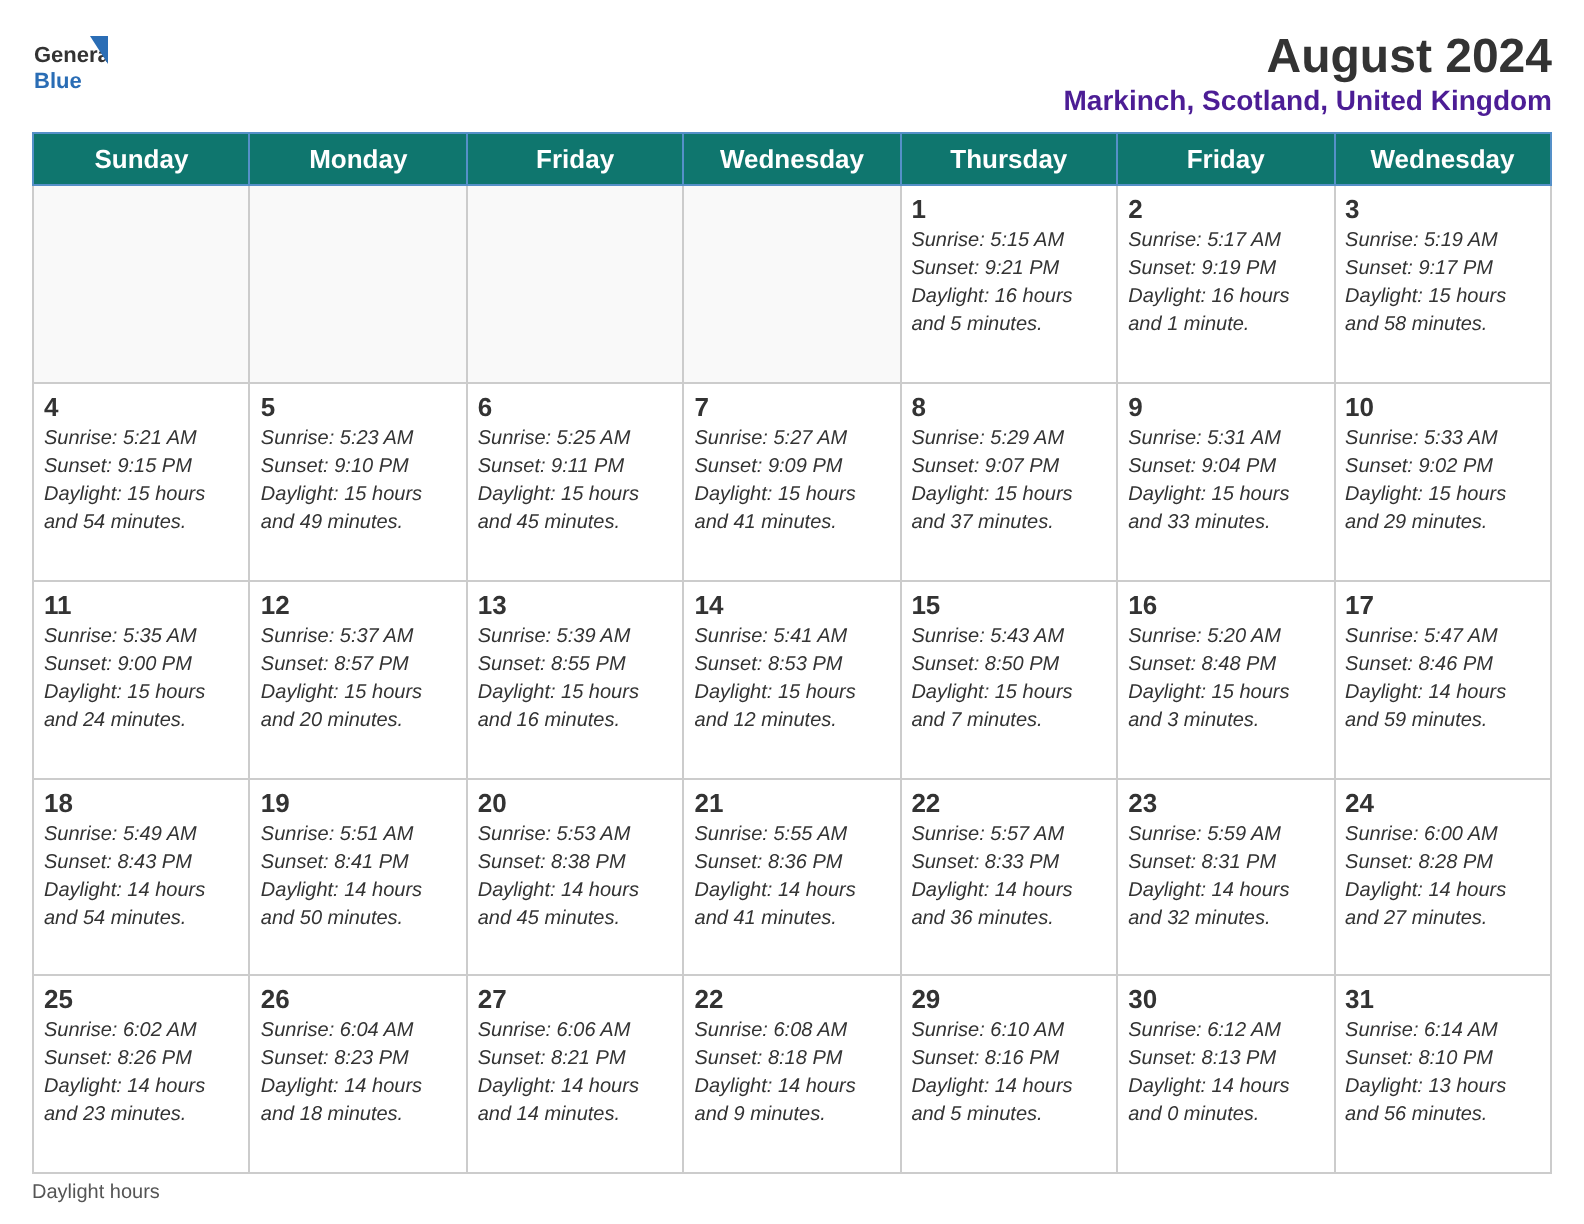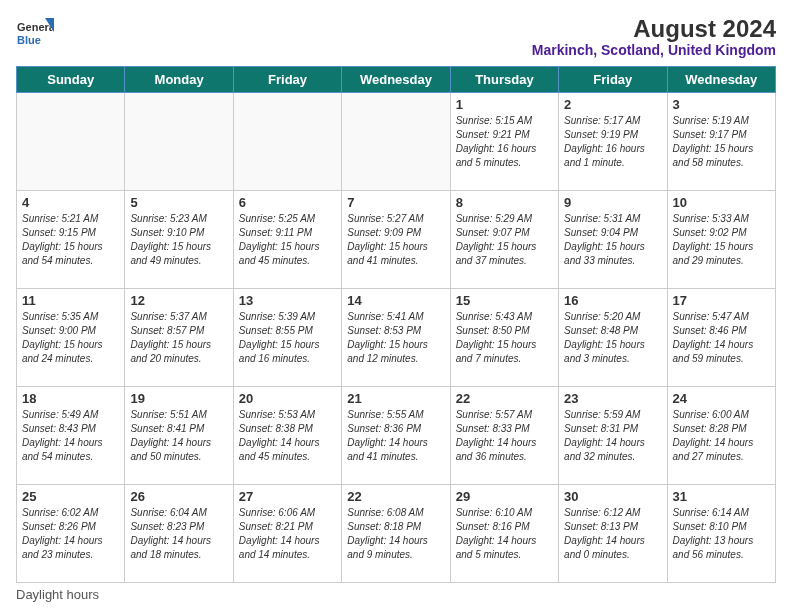--- a/index.html
+++ b/index.html
@@ -77,21 +77,21 @@
       display: block;
       margin-bottom: 2px;
     }
     .day-info {
       font-size: 10px;
       line-height: 1.4;
       color: #333;
       font-style: italic;
     }
     .footer-note {
-      font-size: 13px;
+      font-size: 10px;
       color: #555;
       margin-top: 4px;
       text-align: left;
     }
   </style>
 </head>
 <body>
 
 <div class="page">
   <div class="header">

